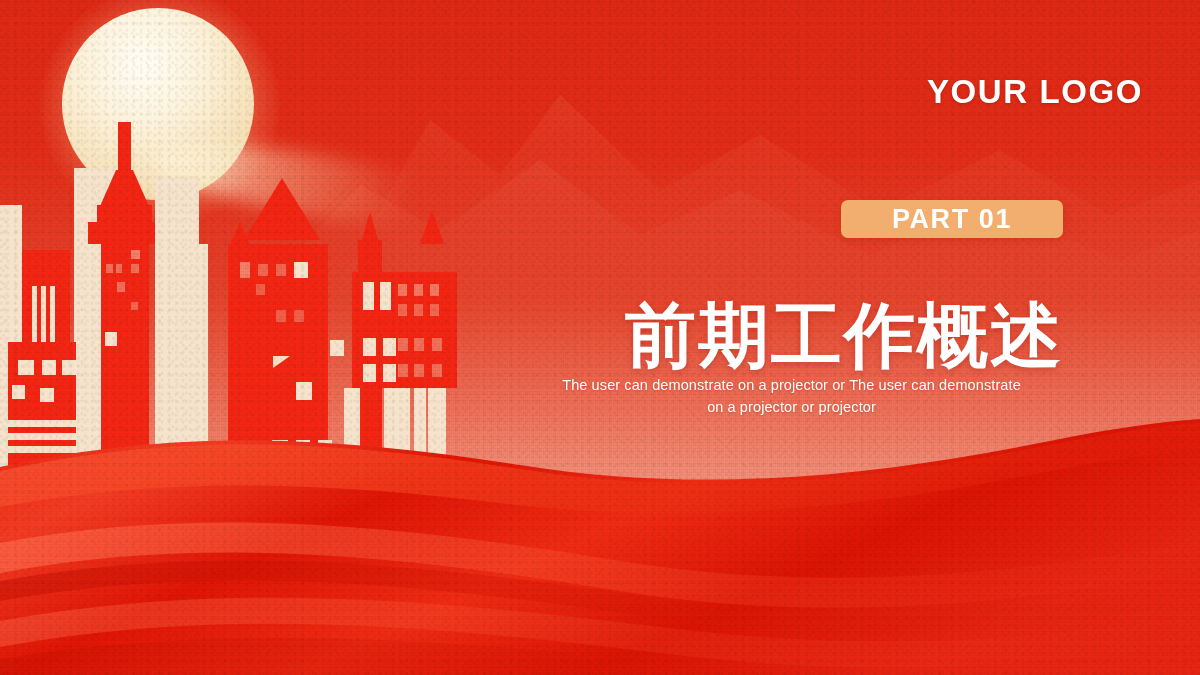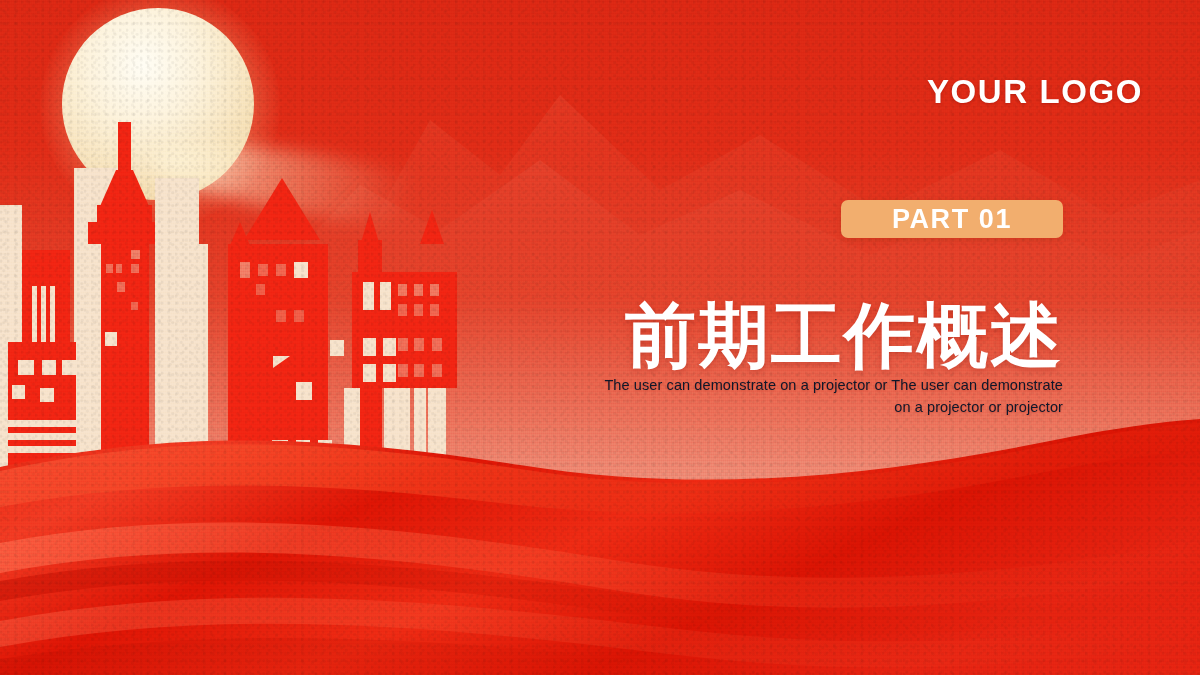--- a/index.html
+++ b/index.html
@@ -133,22 +133,22 @@
     line-height: 1.02;
     letter-spacing: 2px;
     white-space: nowrap;
     text-shadow: 0 2px 6px rgba(130,12,0,.28);
     margin-top: 24px;
   }
   .subtitle {
     position: absolute;
     left: 520px; top: 374px;
     width: 543px;
-    text-align: right;
-    color: #0f172a;
+    text-align: center;
+    color: #ffffff;
     font-size: 14.5px;
     line-height: 1.55;
     letter-spacing: .1px;
     text-shadow: 0 1px 2px rgba(140,20,0,.28);
   }
 </style>
 </head>
 <body>
 
 <div id="slide">

